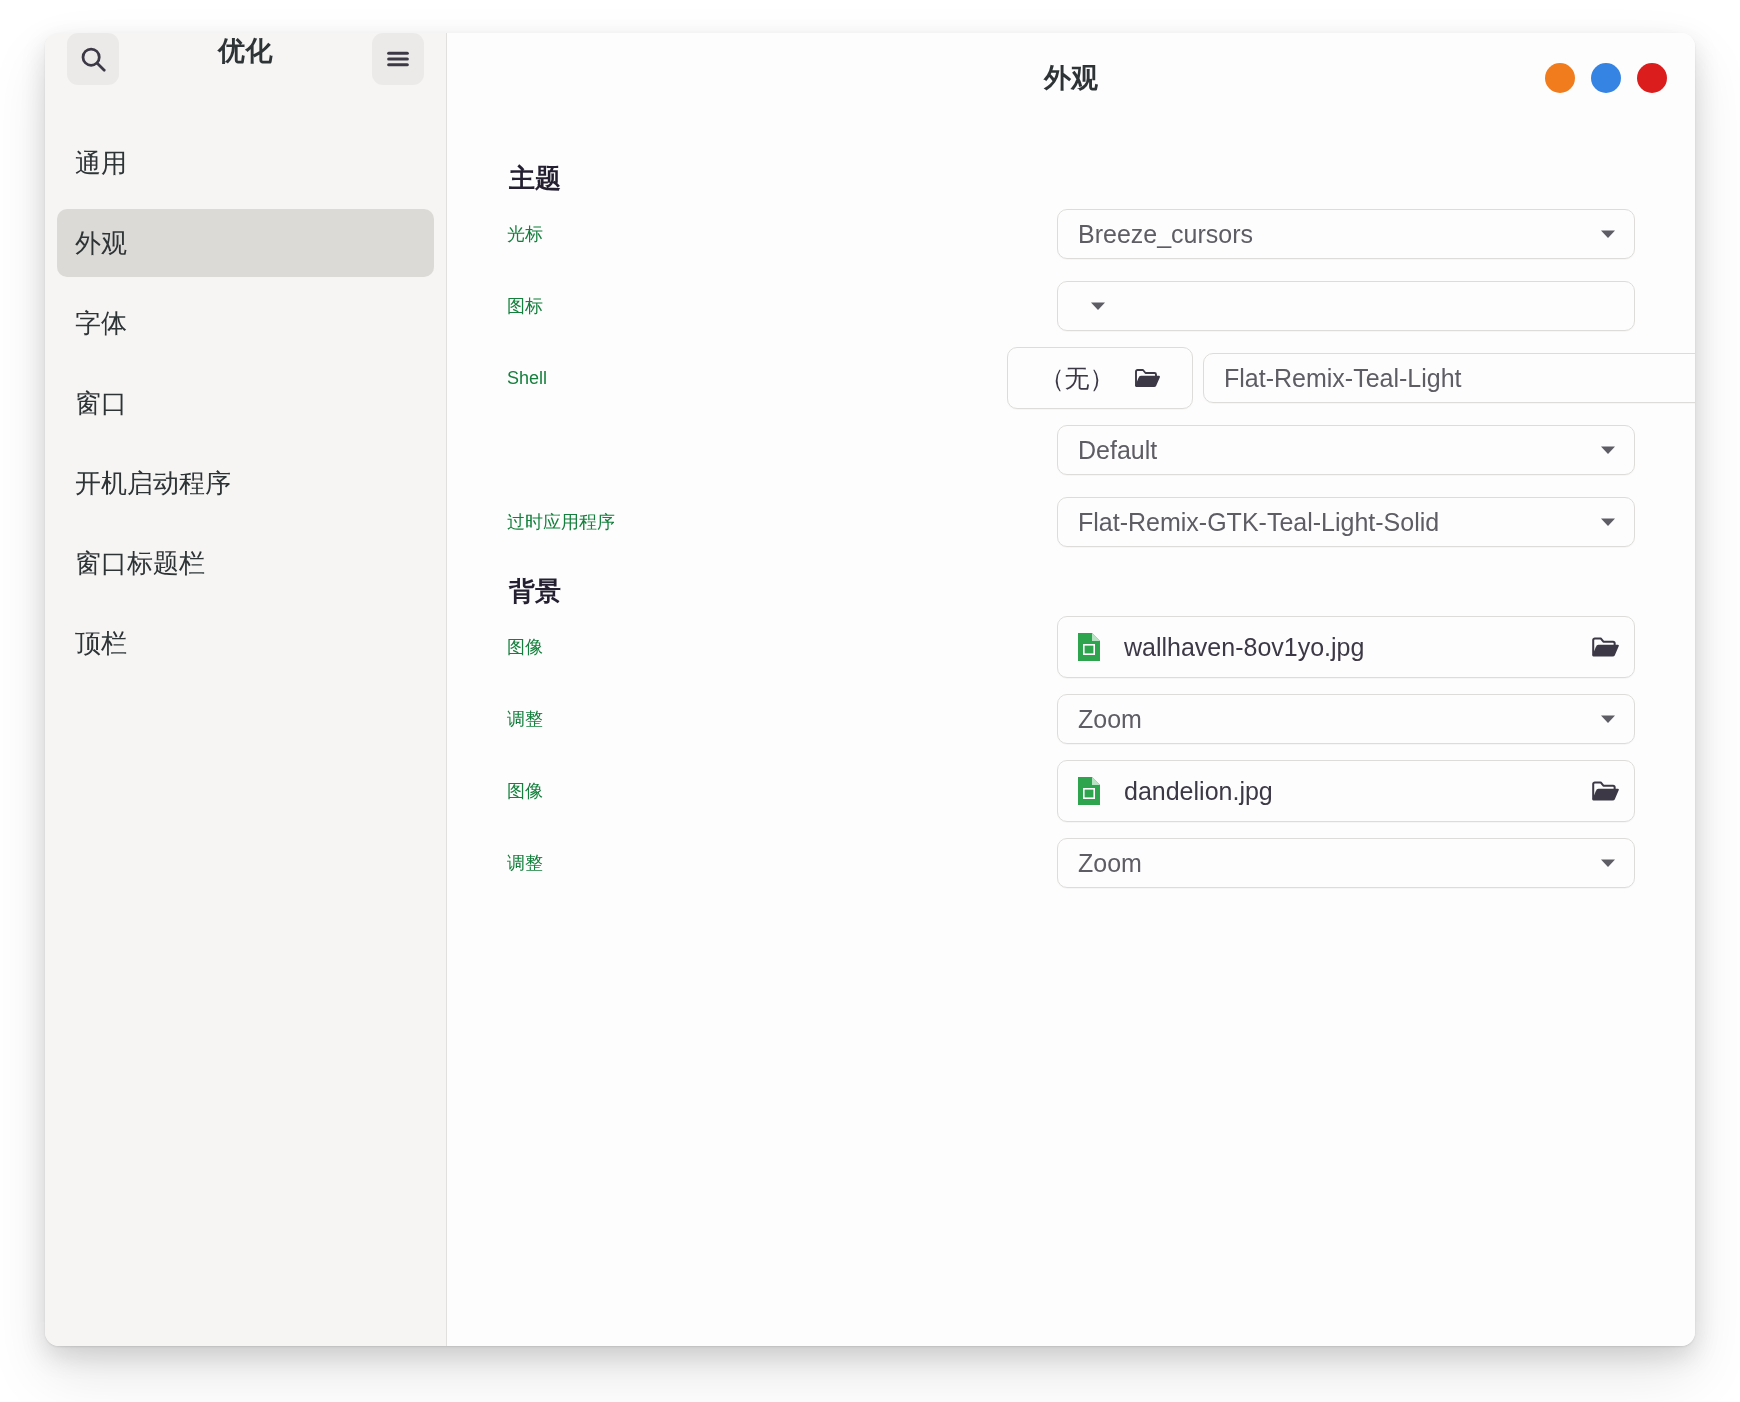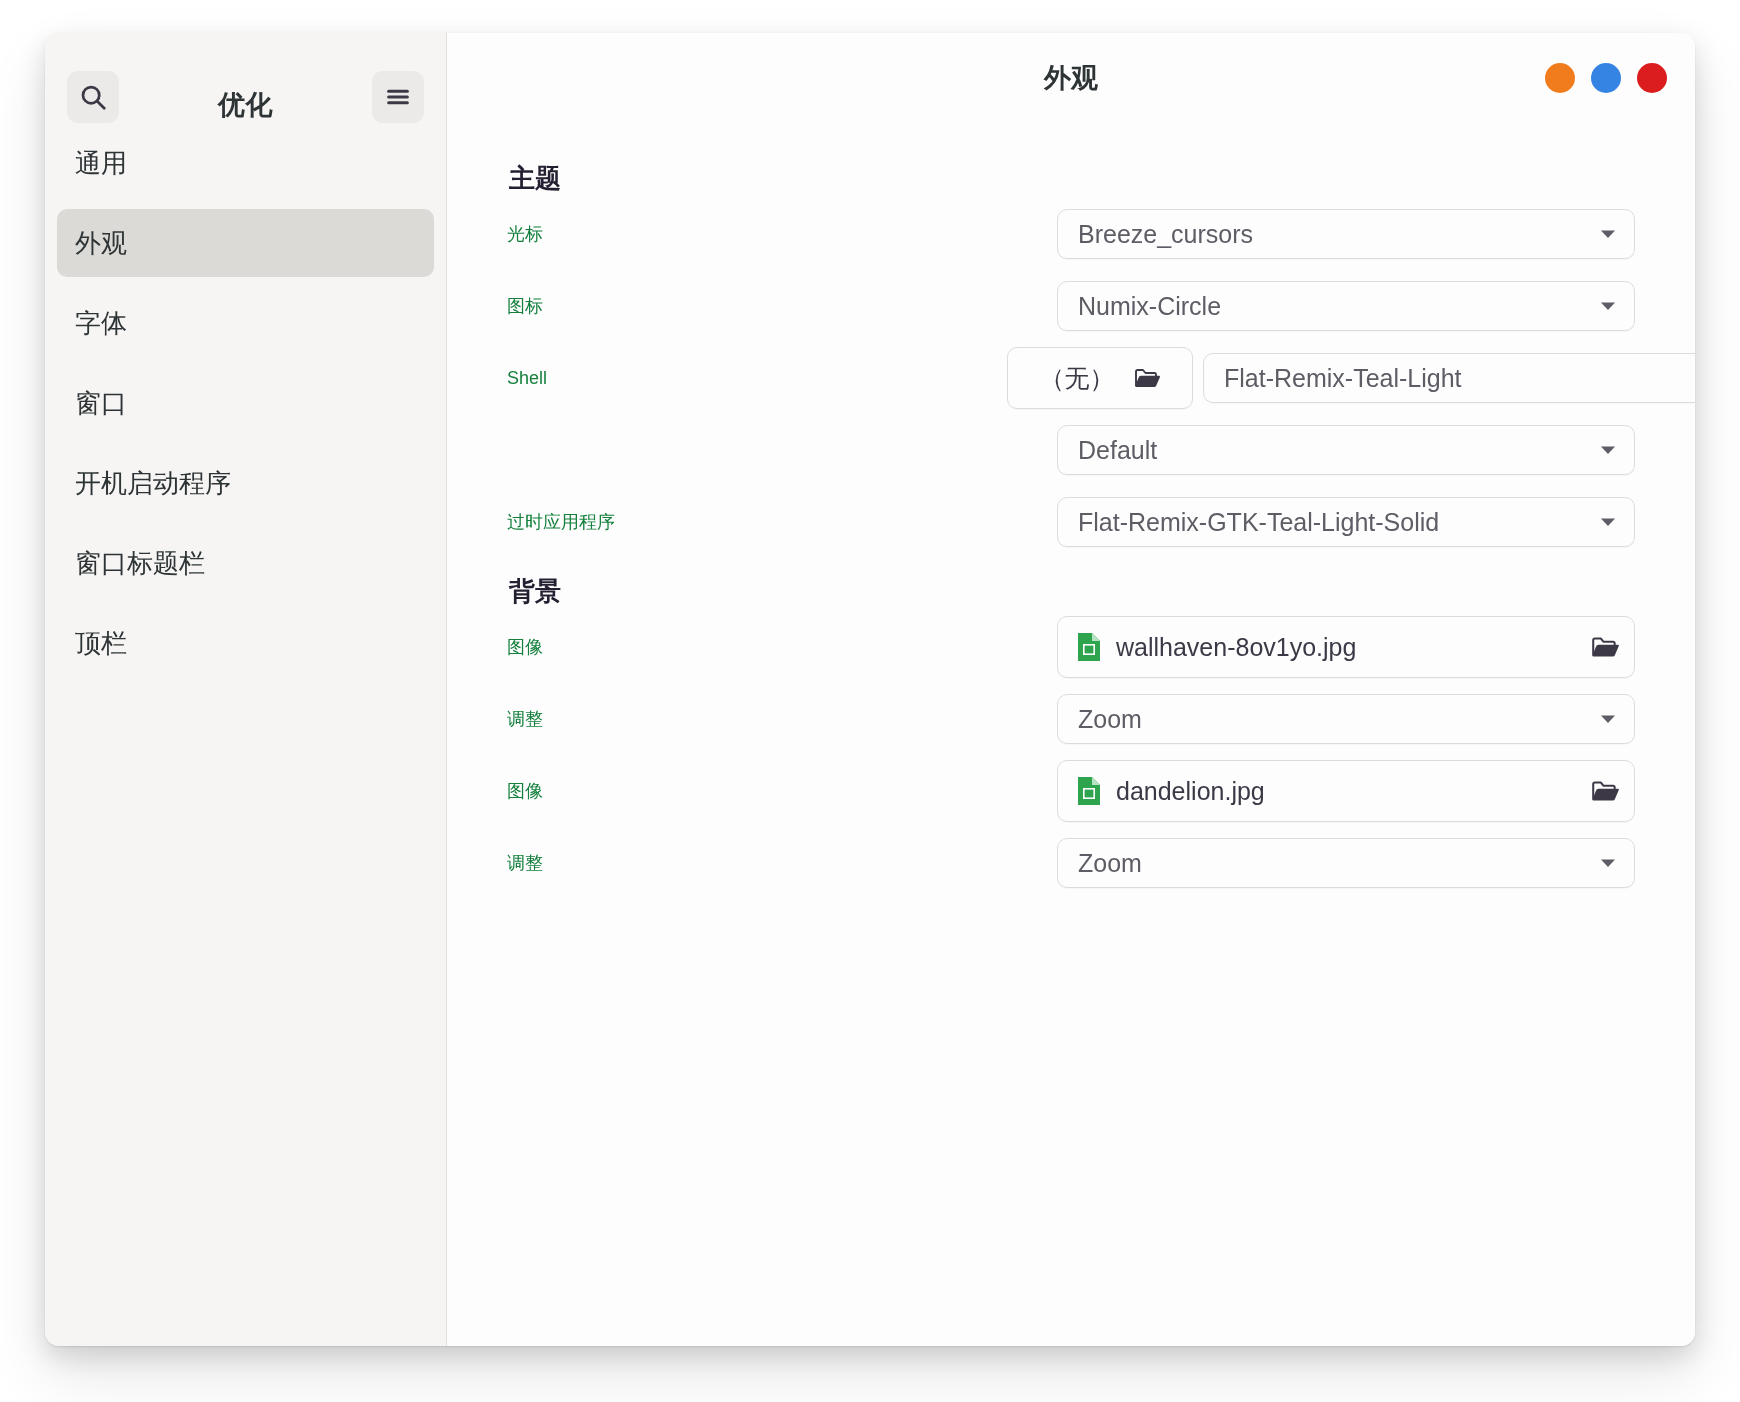--- a/index.html
+++ b/index.html
@@ -34,21 +34,21 @@
     background: #f6f5f4;
     border-right: 1px solid #e2e0de;
     display: flex;
     flex-direction: column;
   }
 
   #sidebar-header {
     height: 90px;
     min-height: 90px;
     display: flex;
-    align-items: flex-end;
+    align-items: flex-start;
     padding: 0 22px;
     background: #f6f5f4;
     position: relative;
   }
 
   .hdr-btn {
     width: 52px;
     height: 52px;
     border-radius: 11px;
     background: #eceae8;
@@ -206,21 +206,21 @@
   .filechooser {
     width: 578px;
     height: 62px;
     background: #fdfdfd;
     border: 1px solid #dedcd9;
     border-radius: 10px;
     display: flex;
     align-items: center;
     padding: 0 14px 0 18px;
     cursor: pointer;
-    gap: 14px;
+    gap: 22px;
     box-shadow: 0 1px 1px rgba(0,0,0,0.03);
   }
 
   .fc-name {
     font-size: 25px;
     color: #3d3846;
     flex: 1;
     white-space: nowrap;
     overflow: hidden;
     text-overflow: ellipsis;
@@ -333,21 +333,20 @@
                 </svg>
             </span>
           </div>
         </div>
       </div>
 
       <div class="row">
         <div class="row-label">图标</div>
         <div class="row-controls">
           <div class="combo">
-            <span class="combo-value">Numix-Circle</span>
             <span class="caret">
               <svg width="20" height="20" viewBox="0 0 20 20">
                   <polygon points="3,6.5 17,6.5 10,14" fill="currentColor"></polygon>
                 </svg>
             </span>
           </div>
         </div>
       </div>
 
       <div class="row">

